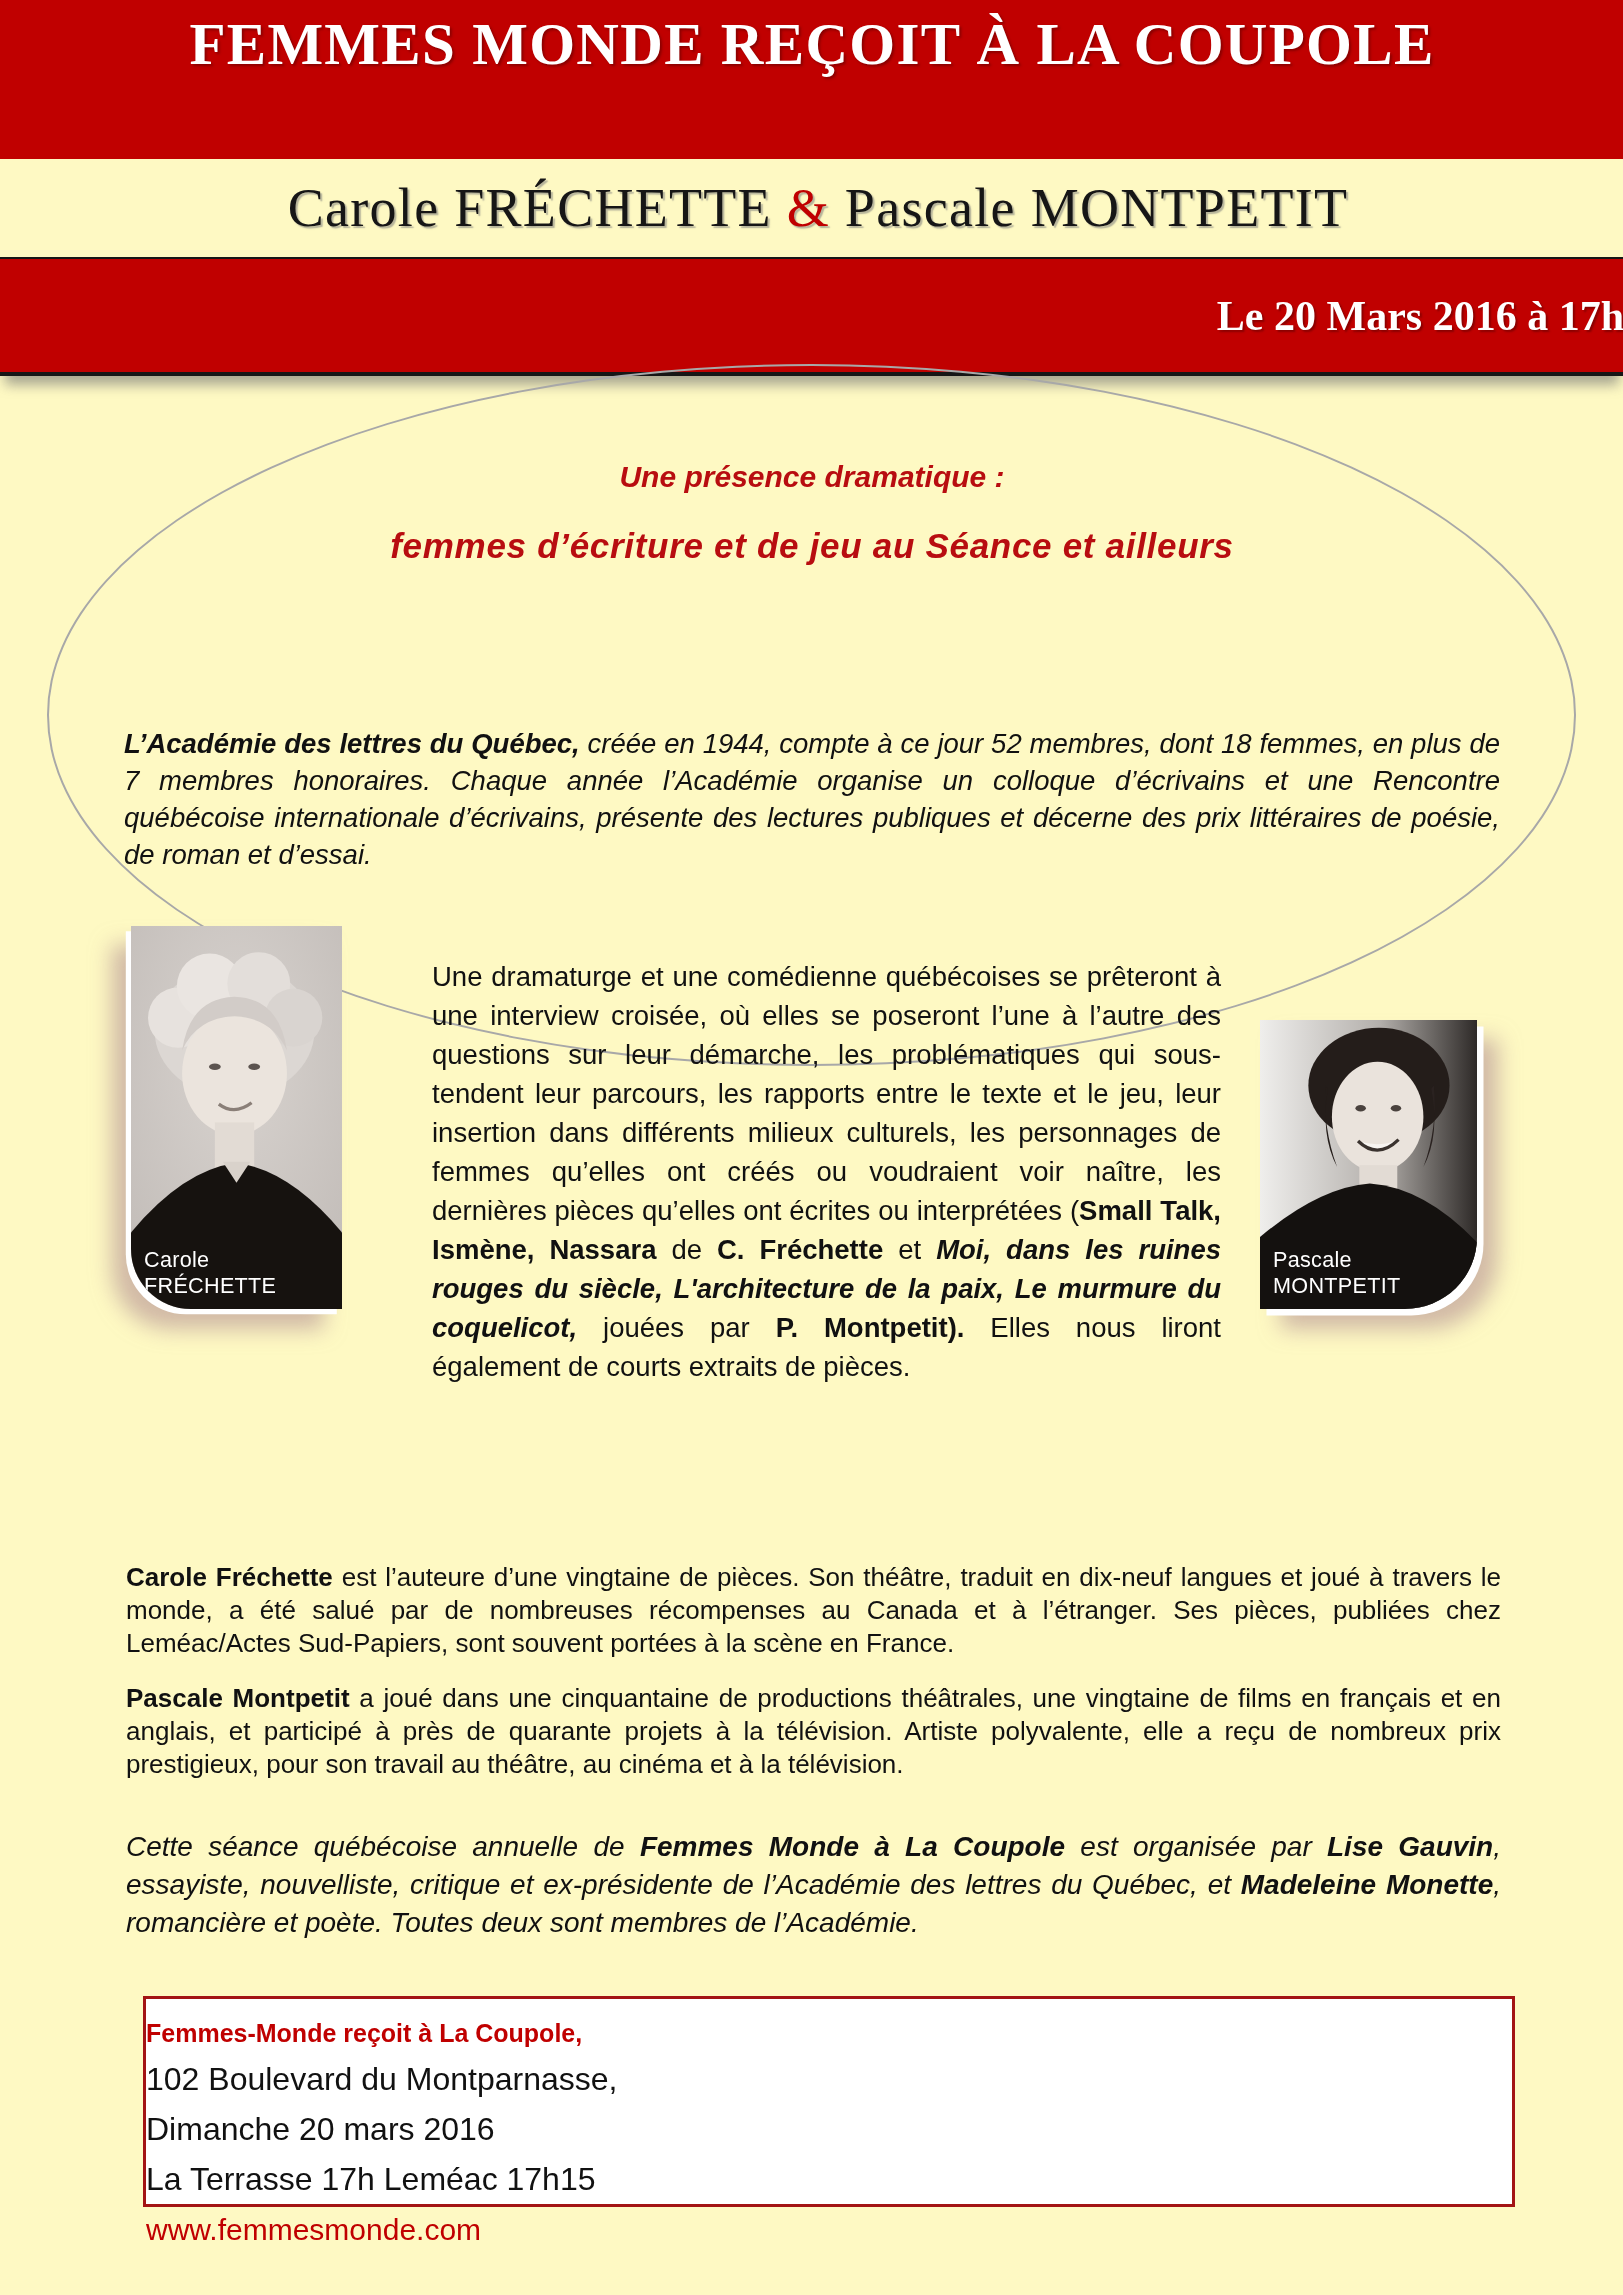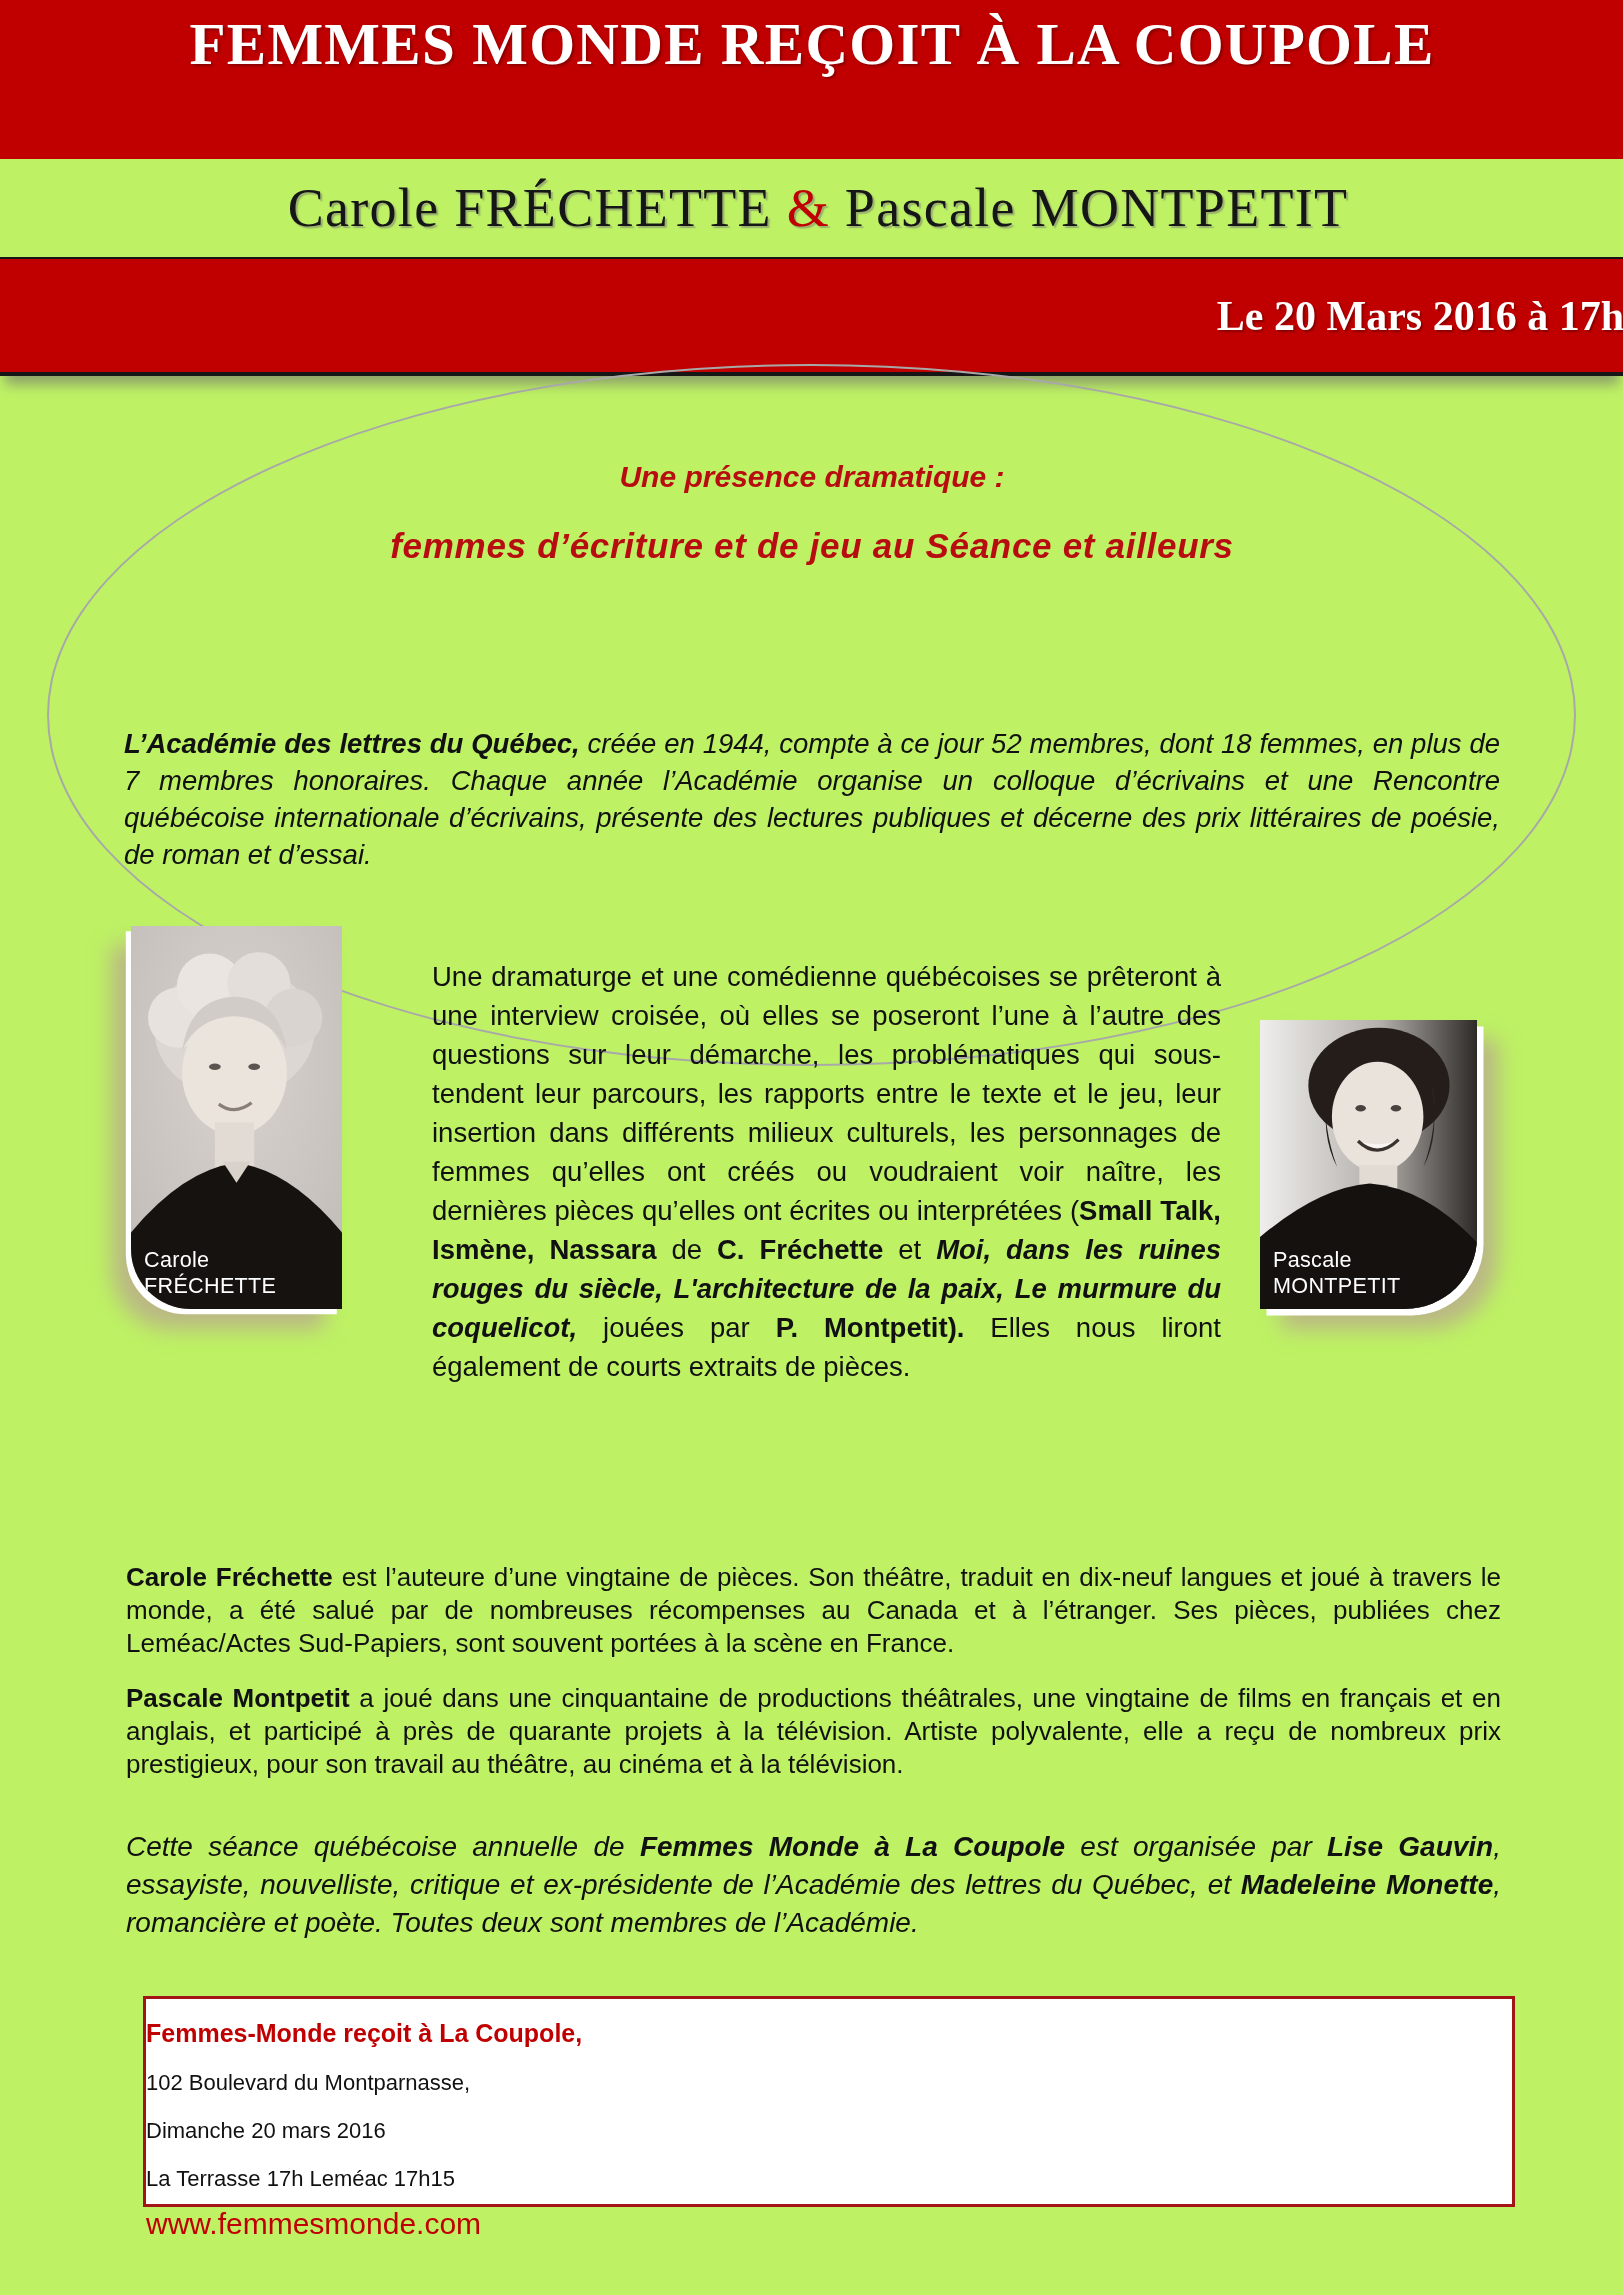--- a/index.html
+++ b/index.html
@@ -6,21 +6,21 @@
     --banner-red:#c00000;
     --accent-red:#b80d10;
     --footer-red:#c00000;
     --footer-border:#a31414;
     --text-black:#111111;
     --ellipse-gray:#a8a8a8;
   }
   *{margin:0;padding:0;box-sizing:border-box;}
   html,body{background:#ffffff;}
   body{font-family:"Liberation Sans",sans-serif;color:var(--text-black);}
-  #page{position:relative;width:1624px;height:2295px;background:#bef264;overflow:hidden;}
+  #page{position:relative;width:1624px;height:2295px;background:#fef9c3;overflow:hidden;}
 
   .run .b,.b{font-weight:bold;}
   .run .i,.i{font-style:italic;}
   .c-red{color:var(--banner-red);}
 
   
   .banner-top{position:absolute;left:0;top:0;width:100%;height:159px;background:var(--banner-red);}
   .banner-top-title{margin-top:11.8px;text-align:center;white-space:nowrap;
     font-family:"Liberation Serif",serif;font-weight:bold;font-size:59px;line-height:1.1;
     letter-spacing:1.3px;color:#ffffff;text-shadow:2px 2px 2.6px rgba(70,0,0,.45);}
@@ -76,21 +76,21 @@
     font-size:26px;line-height:33px;text-align:justify;color:var(--text-black);}
   .organizers-paragraph{position:absolute;left:126px;top:1804px;width:1375px;z-index:1;
     font-size:28px;line-height:38px;text-align:justify;font-style:italic;color:var(--text-black);margin-top:24px;}
 
   
   .footer-shadow{position:absolute;left:152px;top:1996px;width:1355px;height:18.3px;z-index:1;
     background:linear-gradient(#fefefe,#8d8d8d);}
   .footer-box{position:absolute;left:143px;top:1996px;width:1372px;height:211px;z-index:2;
     background:#ffffff;border:3.3px solid var(--footer-border);text-align:left;}
   .footer-title{margin-top:19.6px;font-size:25px;font-weight:bold;color:var(--footer-red);}
-  .footer-line{margin-top:22px;font-size:22px;color:var(--text-black);}
+  .footer-line{margin-top:13px;font-size:32px;color:var(--text-black);}
   .footer-site{margin-top:15.7px;font-size:30px;color:var(--footer-red);}
 </style>
 </head>
 <body>
 
 <div id="page">
 
   <div class="banner-top">
     <div class="banner-top-title">FEMMES MONDE REÇOIT À LA COUPOLE</div>
   </div>

